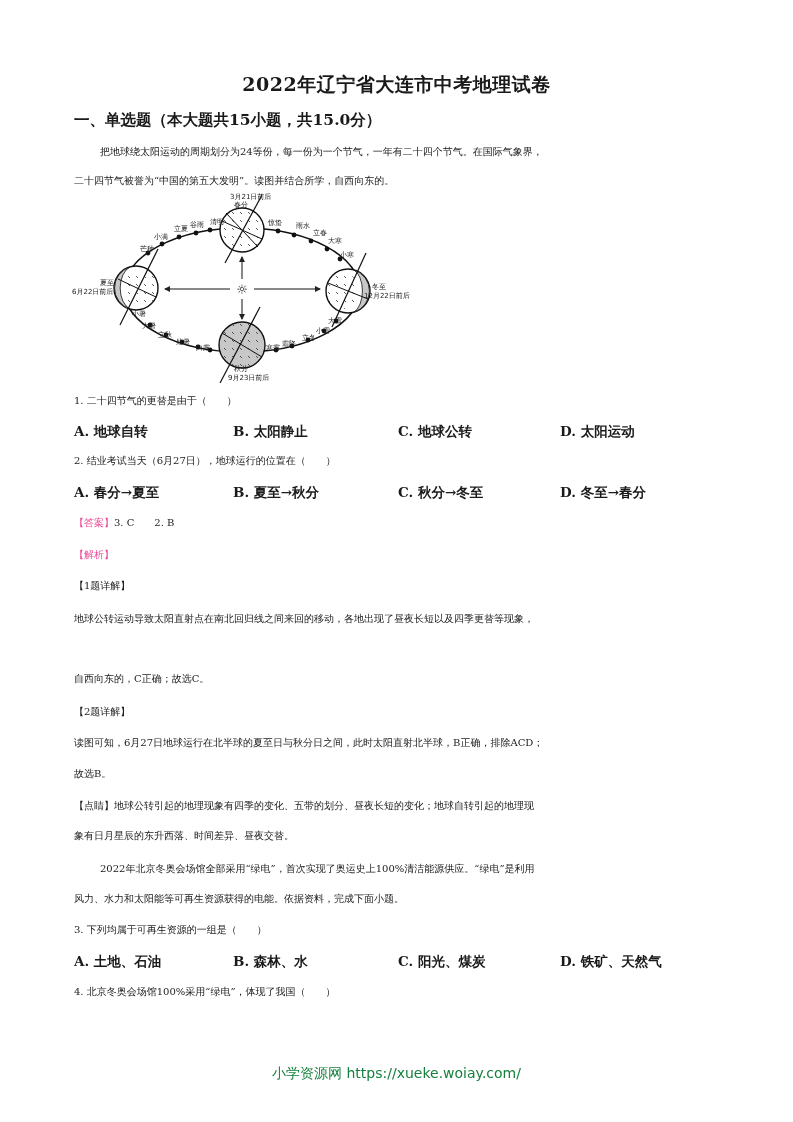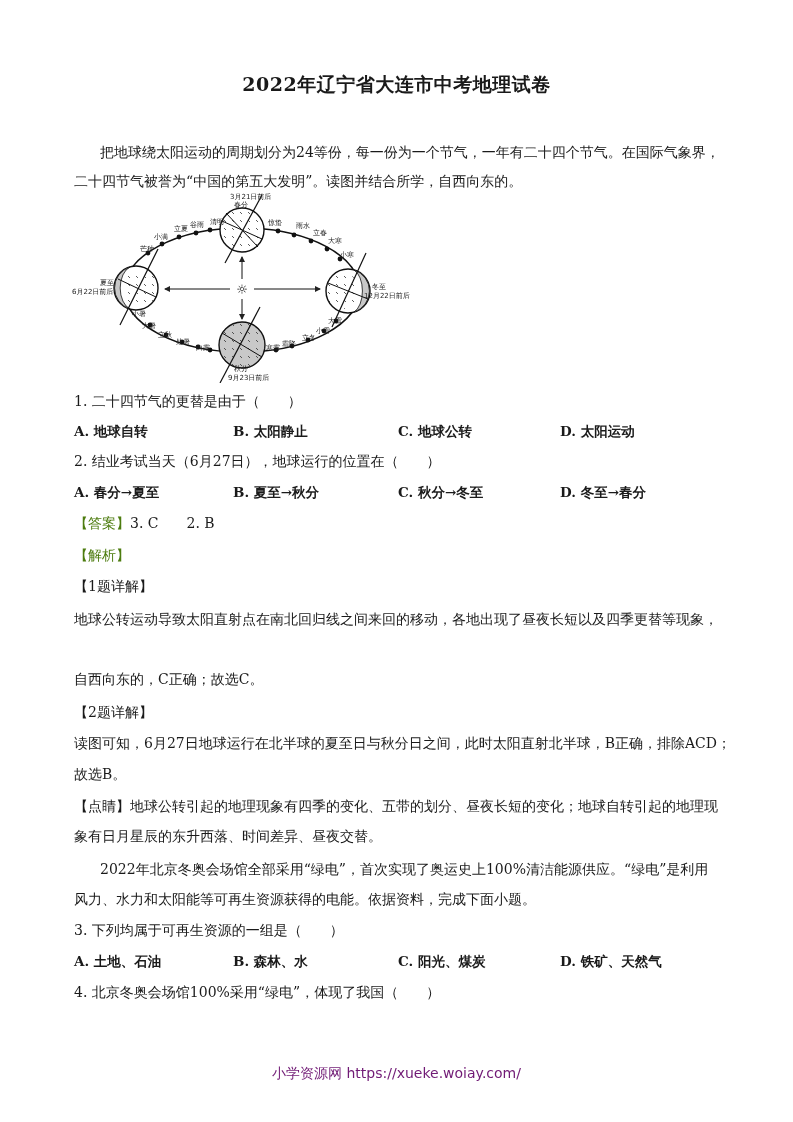--- a/index.html
+++ b/index.html
@@ -2,35 +2,36 @@
 <html><head>
 <meta charset="utf-8">
 <style>
   html, body { margin: 0; padding: 0; background: #ffffff; }
   body { width: 793px; height: 1122px; position: relative; overflow: hidden;
          font-family: "DejaVu Serif", "Liberation Serif", serif; color: #1a1a1a; }
   .page { position: absolute; left: 0; top: 0; width: 793px; height: 1064px; }
   .title { position: absolute; left: 0; width: 793px; top: 72px; text-align: center;
            font-size: 19px; font-weight: bold; letter-spacing: 0.5px; }
   .section { position: absolute; left: 74px; top: 110px; font-size: 15.5px; font-weight: bold; }
-  .line { position: absolute; left: 74px; font-size: 14px; white-space: nowrap; line-height: 18px; }
+  .line { position: absolute; left: 74px; font-size: 10px; white-space: nowrap; line-height: 18px; }
   .indent { left: 100px; }
   .opt { position: absolute; font-size: 13.5px; white-space: nowrap; line-height: 18px; font-weight: bold; }
-  .blue { color: #4d7c0f; }
+  .blue { color: #ec4899; }
   .footer { position: absolute; left: 0; width: 793px; top: 1065px; text-align: center;
-            font-family: "DejaVu Sans", "Liberation Sans", sans-serif; font-size: 14px; color: #701a75; }
+            font-family: "DejaVu Sans", "Liberation Sans", sans-serif; font-size: 14px; color: #15803d; }
   .diagram { position: absolute; left: 70px; top: 193px; width: 340px; height: 190px; }
   .dlabel { font-family: "DejaVu Sans", sans-serif; font-size: 7px; fill: #222; }
 </style>
 </head>
 <body>
 
 <div class="page">
 
   <div class="title">2022年辽宁省大连市中考地理试卷</div>
+  <div class="section">一、单选题（本大题共15小题，共15.0分）</div>
 
   <div class="line indent" style="top:143px">把地球绕太阳运动的周期划分为24等份，每一份为一个节气，一年有二十四个节气。在国际气象界，</div>
   <div class="line" style="top:172px">二十四节气被誉为“中国的第五大发明”。读图并结合所学，自西向东的。</div>
 
   <div class="diagram">
     <svg width="340" height="190" viewBox="0 0 340 190" xmlns="http://www.w3.org/2000/svg">
       <defs>
         <pattern id="dash" width="8" height="8" patternUnits="userSpaceOnUse">
           <line x1="2" y1="3" x2="4" y2="5" stroke="#333" stroke-width="0.8"></line>
         </pattern>

